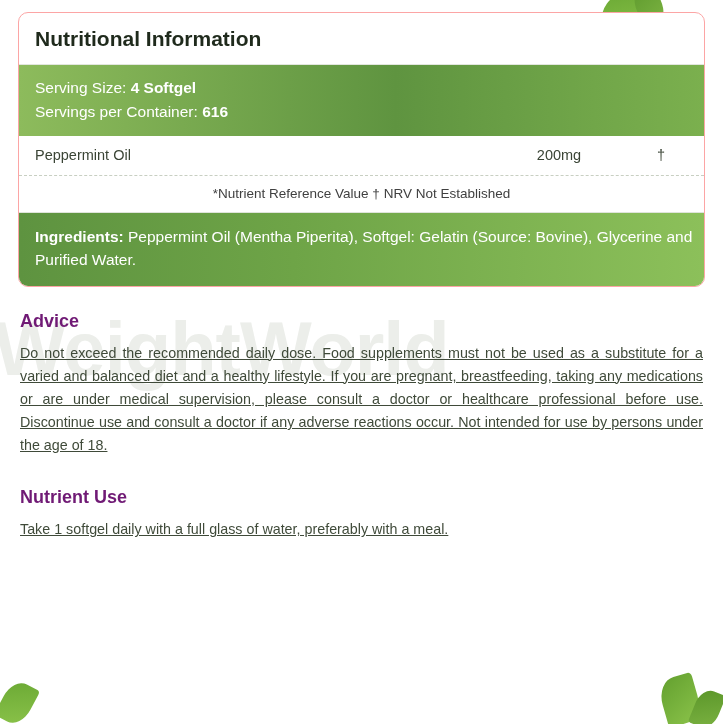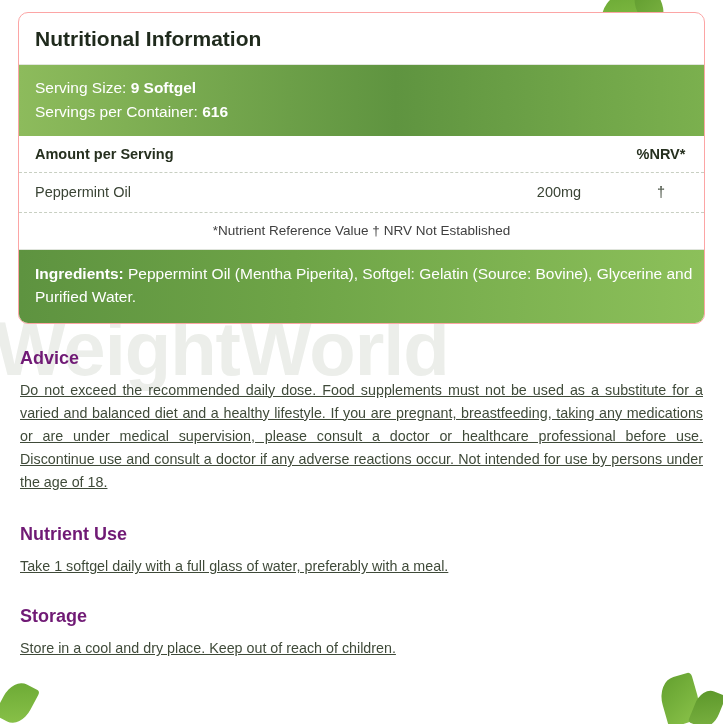--- a/index.html
+++ b/index.html
@@ -187,32 +187,28 @@
 
 <div class="content">
 
   <div class="panel">
 
     <div class="panel-title">Nutritional Information</div>
 
     <div class="serving-block">
       <div>
         <span>Serving Size:</span>
-        <b>9 Softgel</b>
+        <b>4 Softgel</b>
       </div>
       <div>
         <span>Servings per Container:</span>
         <b>616</b>
       </div>
     </div>
 
-    <div class="amount-row">
-      <span>Amount per Serving</span>
-      <span class="col-nrv">%NRV*</span>
-    </div>
 
     <div class="nutrient-row">
       <span class="nutrient-name">Peppermint Oil</span>
       <span class="nutrient-amount">200mg</span>
       <span class="nutrient-nrv">†</span>
     </div>
 
     <div class="footnote">*Nutrient Reference Value † NRV Not Established</div>
 
     <div class="ingredients">
@@ -224,18 +220,14 @@
   <div class="section" id="advice-section">
     <h3>Advice</h3>
     <p>Do not exceed the recommended daily dose. Food supplements must not be used as a substitute for a varied and balanced diet and a healthy lifestyle. If you are pregnant, breastfeeding, taking any medications or are under medical supervision, please consult a doctor or healthcare professional before use. Discontinue use and consult a doctor if any adverse reactions occur. Not intended for use by persons under the age of 18.</p>
   </div>
 
   <div class="section tight" id="suggested-section">
     <h3>Nutrient Use</h3>
     <p>Take 1 softgel daily with a full glass of water, preferably with a meal.</p>
   </div>
 
-  <div class="section tight" id="storage-section">
-    <h3>Storage</h3>
-    <p>Store in a cool and dry place. Keep out of reach of children.</p>
-  </div>
 
 </div>
 
 </body></html>

